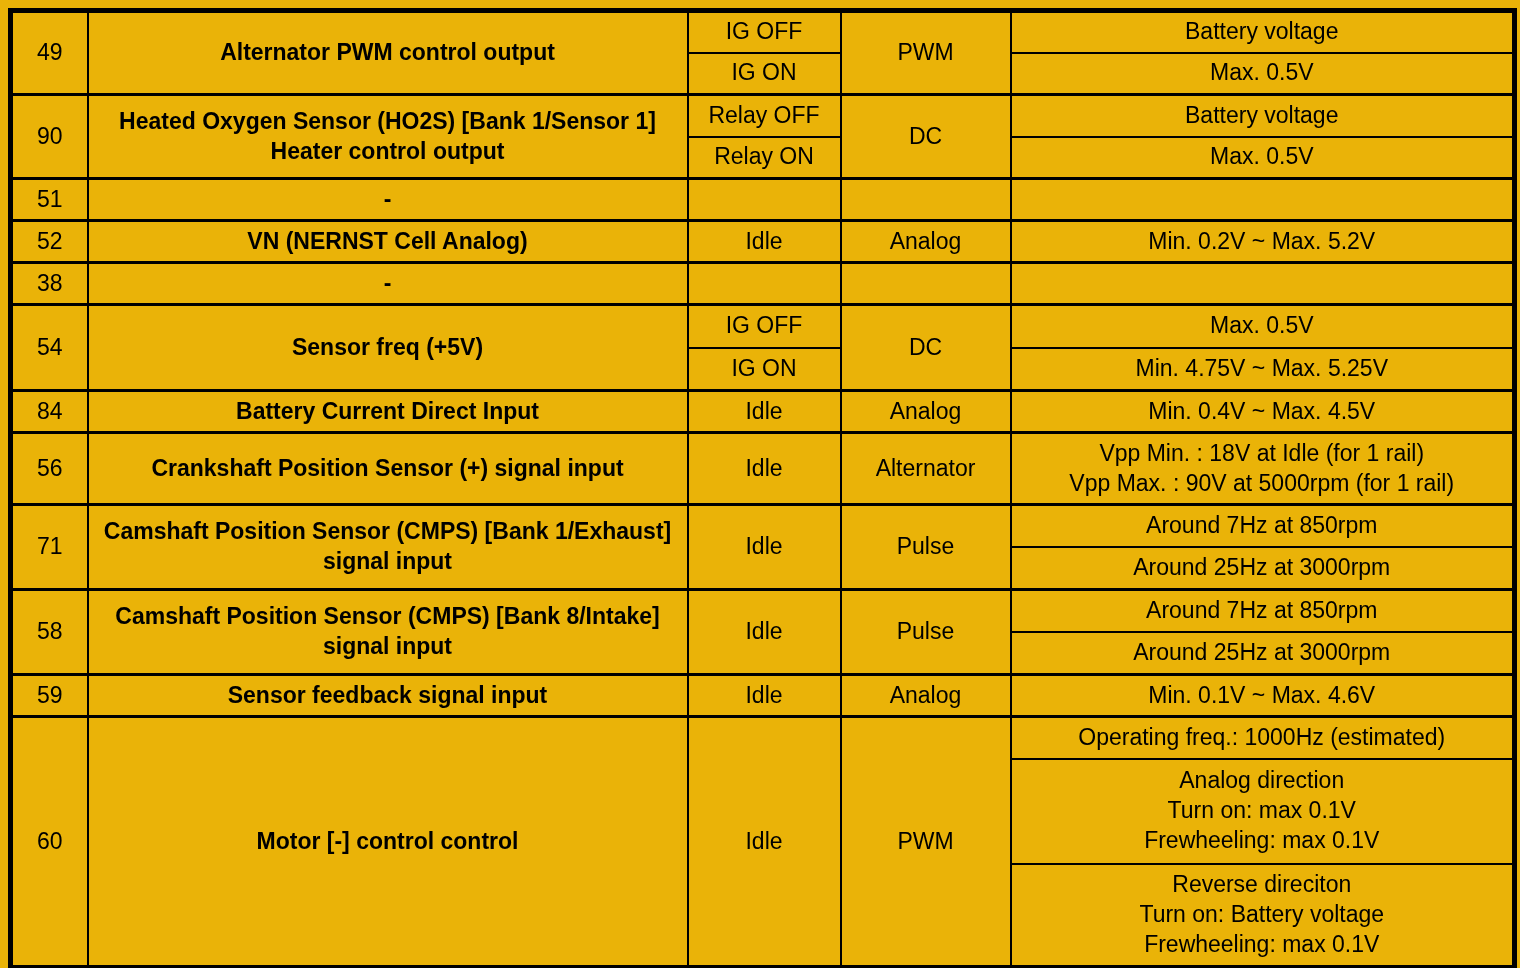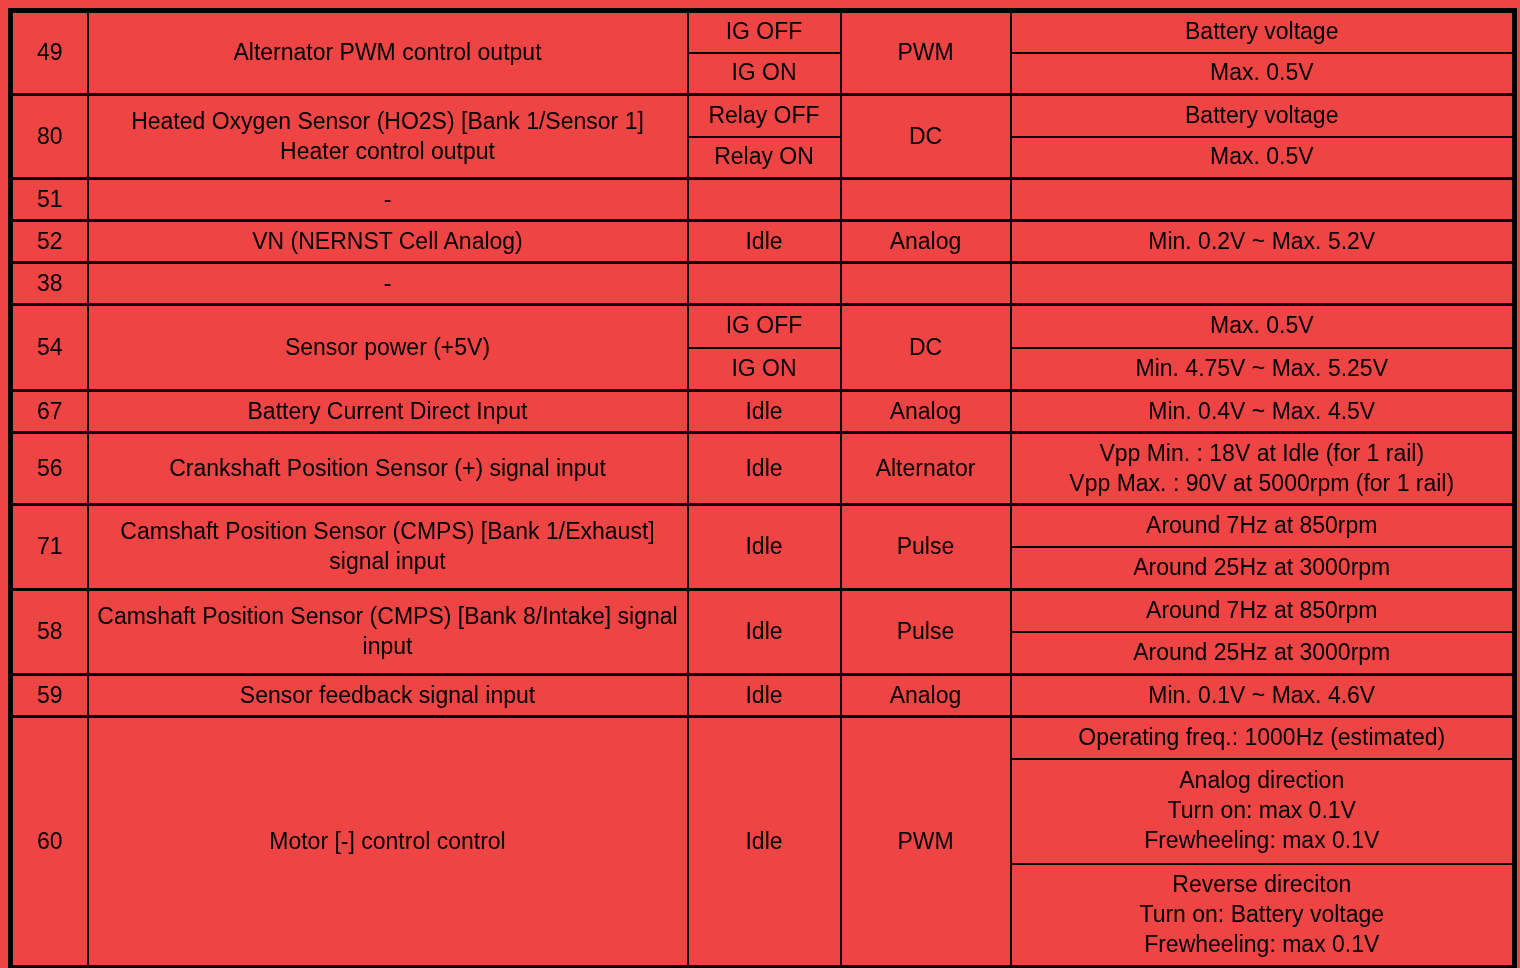--- a/index.html
+++ b/index.html
@@ -4,21 +4,21 @@
 <style>
   html, body {
     margin: 0;
     padding: 0;
     background: #ffffff;
     font-family: "Liberation Sans", "DejaVu Sans", sans-serif;
   }
   .page {
     width: 1520px;
     height: 968px;
-    background: #ef4444;
+    background: #eab308;
     box-sizing: border-box;
     padding: 8px 24px 8px 8px;
   }
   table.spec {
     border-collapse: collapse;
     table-layout: fixed;
     width: 1504px;
     height: 950px;
     border: 5px solid #000;
     font-size: 23px;
@@ -34,21 +34,21 @@
   }
   
   tr.main > td { border-top-width: 3px; }
 
   col.c-pin  { width: 77px;  }
   col.c-desc { width: 600px; }
   col.c-cond { width: 153px; }
   col.c-type { width: 170px; }
   col.c-val  { width: 504px; }
 
-  td.desc { text-align: left; padding-left: 8px; padding-right: 8px; }
+  td.desc { text-align: left; padding-left: 8px; padding-right: 8px; font-weight: bold; }
   td.desc.center { text-align: center; }
   td.val, td.cond, td.type, td.pin { white-space: pre-line; }
 
   tr.h42  { height: 42px;  }
   tr.h43  { height: 43px;  }
   tr.h72  { height: 72px;  }
   tr.h105 { height: 105px; }
   tr.h104 { height: 104px; }
 </style>
 </head>
@@ -71,21 +71,21 @@
         <td class="cond">IG OFF</td>
         <td class="type" rowspan="2">PWM</td>
         <td class="val">Battery voltage</td>
       </tr>
       <tr class="h42">
         <td class="cond">IG ON</td>
         <td class="val">Max. 0.5V</td>
       </tr>
 
       <tr class="main h42">
-        <td class="pin" rowspan="2">80</td>
+        <td class="pin" rowspan="2">90</td>
         <td class="desc" rowspan="2">Heated Oxygen Sensor (HO2S) [Bank 1/Sensor 1] Heater control output</td>
         <td class="cond">Relay OFF</td>
         <td class="type" rowspan="2">DC</td>
         <td class="val">Battery voltage</td>
       </tr>
       <tr class="h42">
         <td class="cond">Relay ON</td>
         <td class="val">Max. 0.5V</td>
       </tr>
 
@@ -108,32 +108,32 @@
       <tr class="main h42">
         <td class="pin">38</td>
         <td class="desc center">-</td>
         <td class="cond"></td>
         <td class="type"></td>
         <td class="val"></td>
       </tr>
 
       <tr class="main h43">
         <td class="pin" rowspan="2">54</td>
-        <td class="desc" rowspan="2">Sensor power (+5V)</td>
+        <td class="desc" rowspan="2">Sensor freq (+5V)</td>
         <td class="cond">IG OFF</td>
         <td class="type" rowspan="2">DC</td>
         <td class="val">Max. 0.5V</td>
       </tr>
       <tr class="h43">
         <td class="cond">IG ON</td>
         <td class="val">Min. 4.75V ~ Max. 5.25V</td>
       </tr>
 
       <tr class="main h42">
-        <td class="pin">67</td>
+        <td class="pin">84</td>
         <td class="desc">Battery Current Direct Input</td>
         <td class="cond">Idle</td>
         <td class="type">Analog</td>
         <td class="val">Min. 0.4V ~ Max. 4.5V</td>
       </tr>
 
       <tr class="main h72">
         <td class="pin">56</td>
         <td class="desc">Crankshaft Position Sensor (+) signal input</td>
         <td class="cond">Idle</td>

